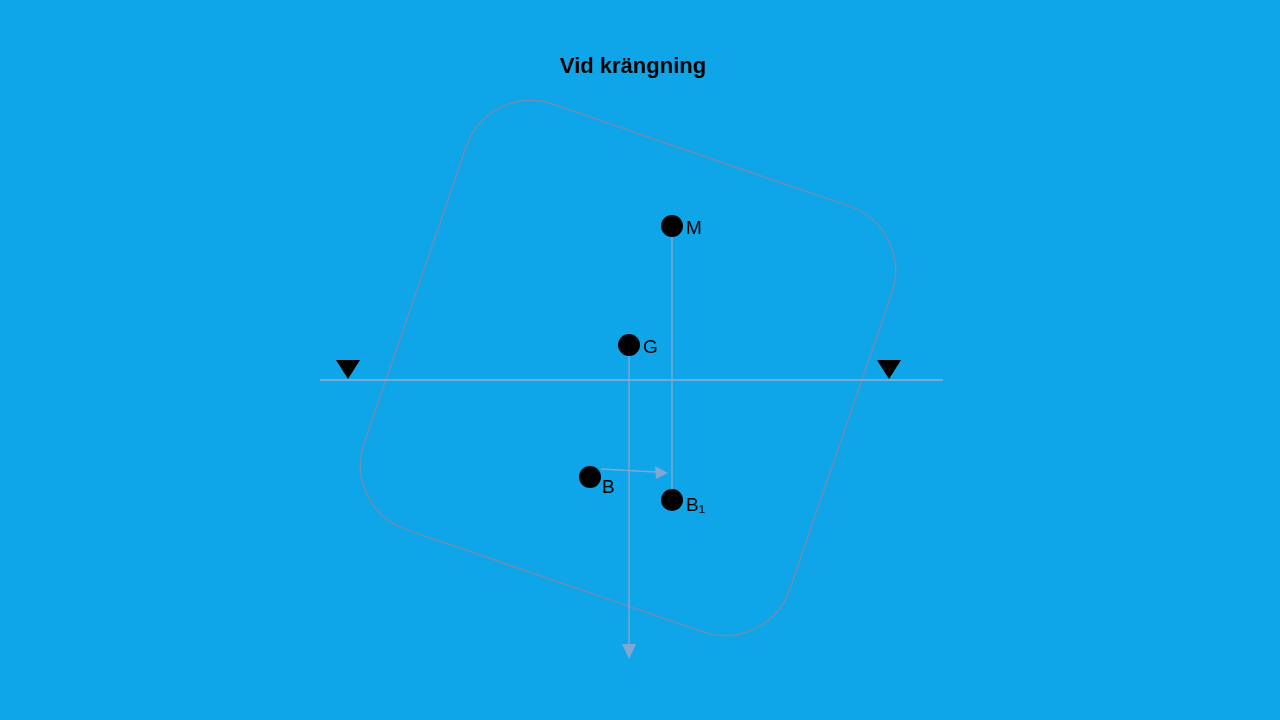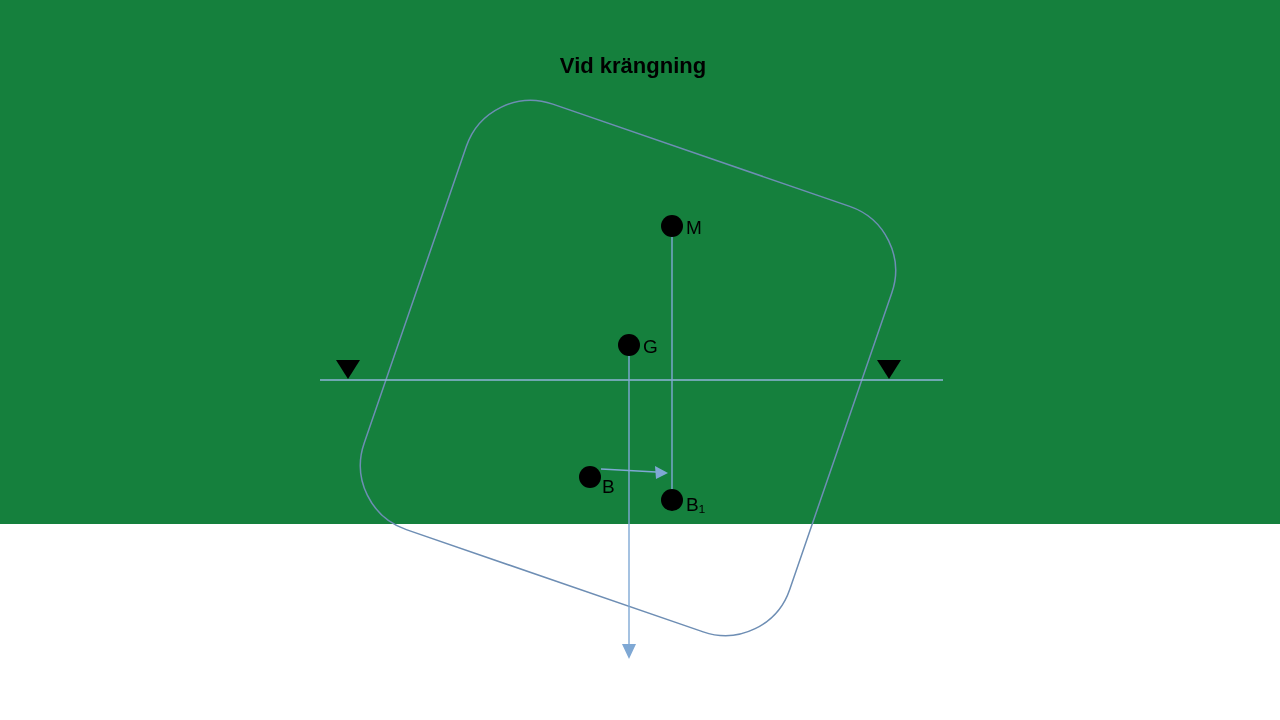--- a/index.html
+++ b/index.html
@@ -7,22 +7,22 @@
     padding: 0;
     background: #ffffff;
     width: 1280px;
     height: 720px;
     overflow: hidden;
     font-family: "Liberation Sans", sans-serif;
   }
   .stage {
     position: relative;
     width: 1280px;
-    height: 524px;
-    background: #15803d;
+    height: 720px;
+    background: #0ea5e9;
   }
   svg { display: block; }
   .title {
     font-family: "Liberation Sans", sans-serif;
     font-size: 22px;
     font-weight: bold;
     fill: #000000;
   }
   .pt-label {
     font-family: "Liberation Sans", sans-serif;

